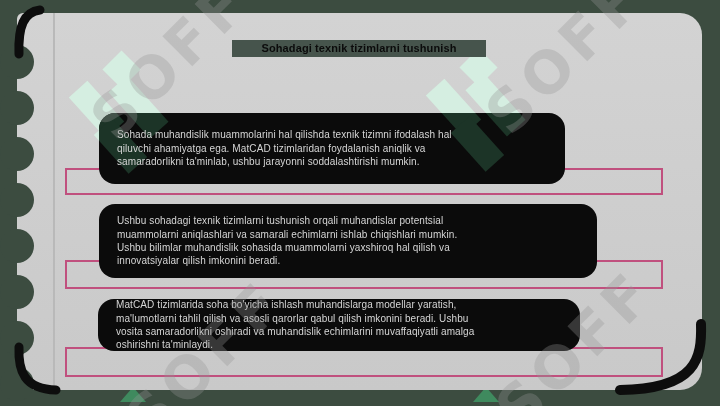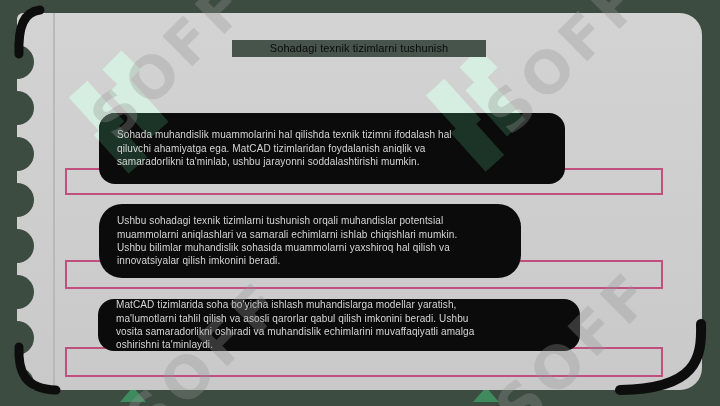--- a/index.html
+++ b/index.html
@@ -38,33 +38,33 @@
   .tfl-bar{width:25px;}
   .tfl-b1{left:6px;top:26px;height:55px;transform:rotate(-42deg);}
   .tfl-b2{left:48px;top:20px;height:62px;transform:rotate(-42deg);}
   .tfl-b3{left:30px;top:64px;height:52px;transform:rotate(-42deg);}
   
   .card{
     position:absolute;background:var(--card,#0b0b0b);border-radius:16px;
     display:flex;align-items:center;overflow:hidden;z-index:6;
   }
   .card.c1{left:99px;top:113px;width:466px;height:71px;}
-  .card.c2{left:99px;top:204px;width:422px;height:74px;border-radius:23px;}
+  .card.c2{left:99px;top:204px;width:498px;height:74px;}
   .card.c3{left:98px;top:299px;width:482px;height:52px;}
   .card-text{
     position:relative;z-index:2;
     padding:0 20px 0 18px;color:var(--card-text,#d6d6d6);
     font-size:10px;line-height:13.4px;white-space:pre-line;
     letter-spacing:0.1px;
   }
   
   .title{
     position:absolute;left:232px;top:40px;width:254px;height:17px;
     background:var(--title-highlight,#46544c);color:#0b0b0b;
-    font-weight:normal;font-size:11px;line-height:17px;text-align:center;
+    font-weight:bold;font-size:11px;line-height:17px;text-align:center;
     letter-spacing:0.1px;z-index:6;
   }
   
   .wm{
     position:absolute;z-index:7;font-family:"DejaVu Sans",sans-serif;
     font-size:58px;font-weight:bold;letter-spacing:6px;
     color:var(--watermark-gray,rgba(150,150,150,0.32));
     transform:rotate(-45deg);pointer-events:none;white-space:nowrap;
   }
   .wm.a{left:73px;top:26px;}

